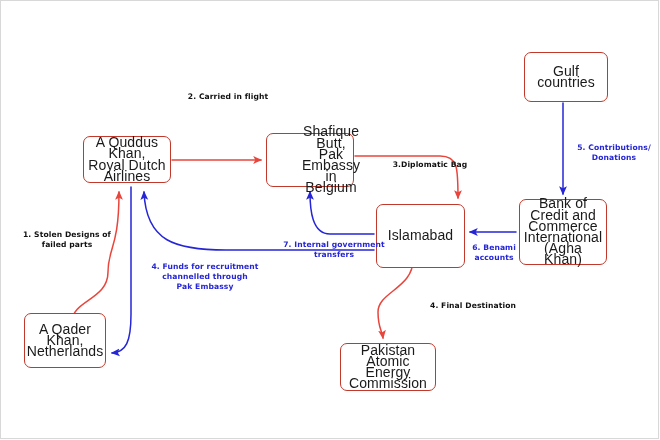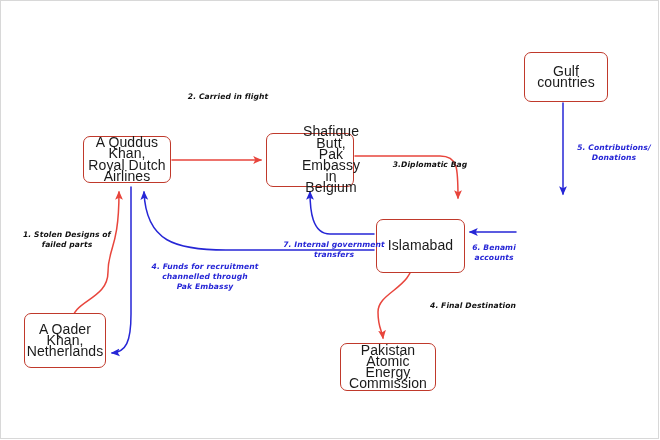--- a/index.html
+++ b/index.html
@@ -48,21 +48,20 @@
     padding: 2px 3px;
     letter-spacing: 0.1px;
   }
   .node span { display: block; white-space: pre-line; }
   .lbl {
     position: absolute;
     font-family: "DejaVu Sans", sans-serif;
     font-size: 7.6px;
     line-height: 10px;
     font-weight: bold;
-    font-style: italic;
     text-align: center;
     white-space: pre-line;
     letter-spacing: 0.1px;
   }
   .lbl.blue { color: #2626d6; }
   .lbl.black { color: #111111; }
 </style>
 </head>
 <body>
 
@@ -110,28 +109,34 @@
     <span>Shafique Butt,
 Pak Embassy in
 Belgium</span>
   </div>
 
   <div class="node" style="left:24px; top:313px; width:82px; height:55px;">
     <span>A Qader Khan,
 Netherlands</span>
   </div>
 
-  <div class="node" style="left:376px; top:204px; width:89px; height:54px;margin-top:15px;">
+  <div class="node" style="left:376px; top:204px; width:89px; height:64px;">
     <span>Islamabad</span>
   </div>
 
   <div class="node" style="left:524px; top:52px; width:84px; height:50px;">
     <span>Gulf countries</span>
   </div>
 
+  <div class="node" style="left:519px; top:199px; width:88px; height:66px;">
+    <span>Bank of Credit and
+Commerce
+International (Agha
+Khan)</span>
+  </div>
 
   <div class="node" style="left:340px; top:343px; width:96px; height:48px;">
     <span>Pakistan Atomic
 Energy Commission</span>
   </div>
 
   <div class="lbl black" style="left:6px; top:230px; width:100px;margin-left:11px;">1. Stolen Designs of
 failed parts</div>
 
   <div class="lbl black" style="left:178px; top:92px; width:100px;">2. Carried in flight</div>

